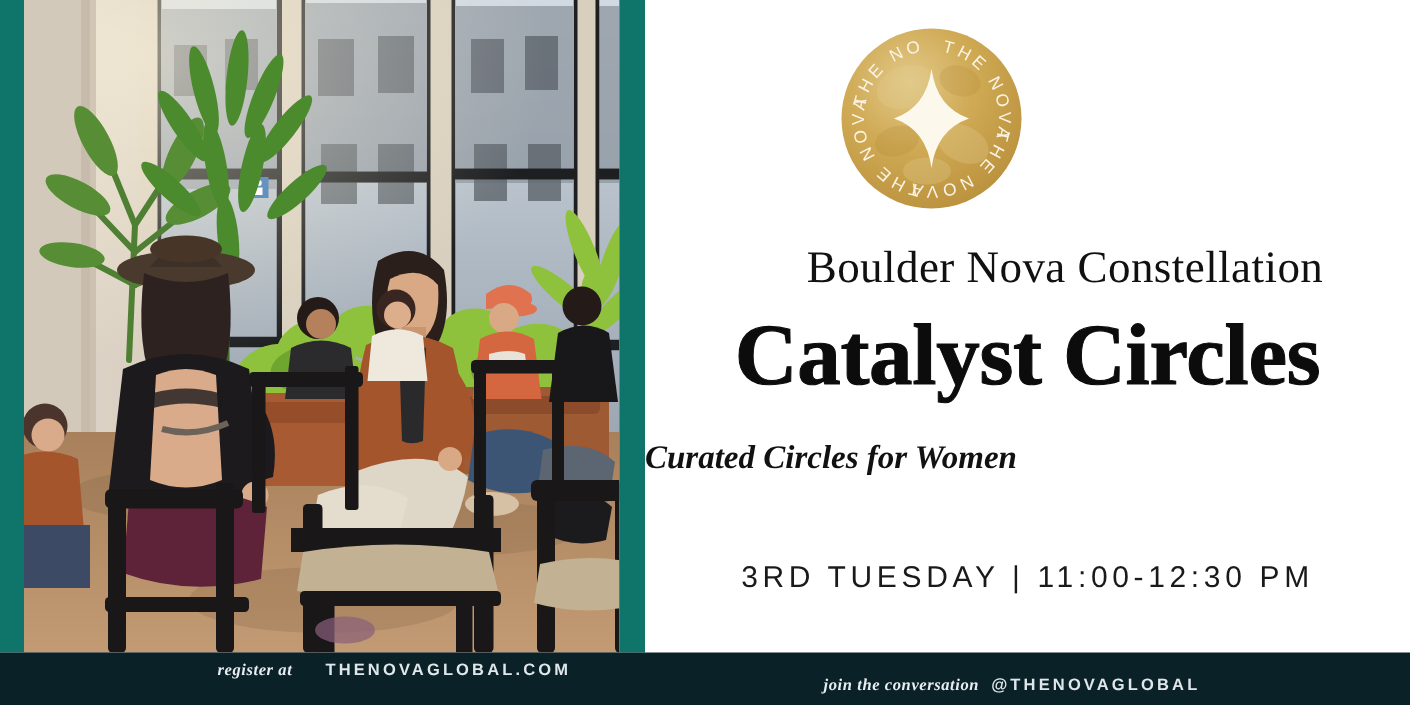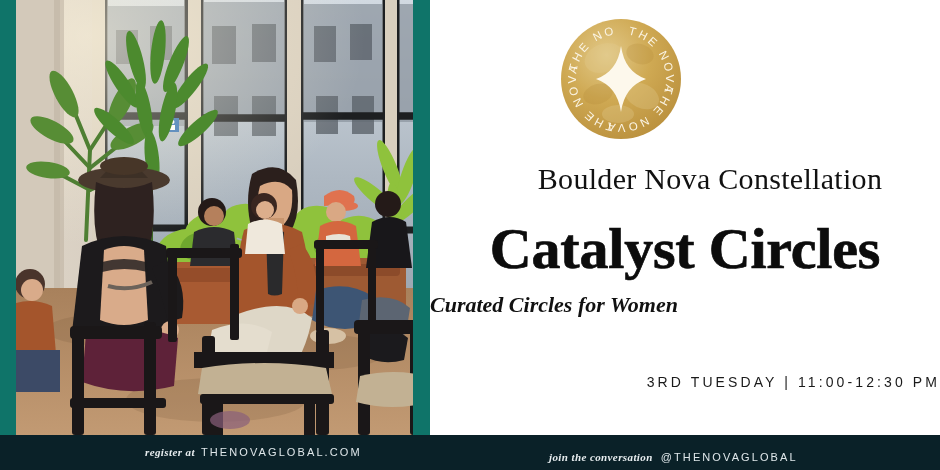--- a/index.html
+++ b/index.html
@@ -29,49 +29,49 @@
   .eyebrow{
     position:absolute;left:0;top:163px;width:560px;text-align:center;
     font-family:"Liberation Serif", serif;
     font-size:30px;font-weight:400;color:#111111;
     letter-spacing:0.3px;line-height:1.05;white-space:nowrap;
   }
   .headline{
     position:absolute;left:0;top:207px;width:510px;text-align:center;
     font-family:"Liberation Serif", serif;
     font-size:58px;font-weight:700;color:#0c0c0c;
-    letter-spacing:-0.2px;line-height:1.05;white-space:nowrap;margin-top:12px;
+    letter-spacing:-0.2px;line-height:1.05;white-space:nowrap;
     -webkit-text-stroke:0.7px #0c0c0c;
   }
   .subtitle{
     position:absolute;left:0;top:290px;width:510px;
     font-family:"Liberation Serif", serif;
     font-size:22px;font-weight:700;font-style:italic;color:#111111;
     line-height:1.33;
   }
   .subtitle span{display:block;white-space:nowrap;}
   .timeline{
-    position:absolute;left:0;top:374px;width:510px;text-align:right;
+    position:absolute;left:0;top:374px;width:510px;text-align:center;
     font-family:"Liberation Sans", sans-serif;
-    font-size:14px;font-weight:400;color:#1a1a1a;
+    font-size:20px;font-weight:400;color:#1a1a1a;
     letter-spacing:3.1px;white-space:nowrap;
   }
 
   
   .footer{position:absolute;left:0;top:435px;width:940px;height:35px;background:#0a2128;}
-  .f-left{position:absolute;left:145px;top:0;height:23px;display:flex;align-items:flex-end;gap:6px;}
+  .f-left{position:absolute;left:145px;top:0;height:23px;display:flex;align-items:center;gap:22px;}
   .f-right{position:absolute;left:549px;top:4px;height:35px;display:flex;align-items:center;gap:8px;}
   .f-script{
     font-family:"Liberation Serif", serif;
     font-size:11px;font-style:italic;font-weight:700;color:#e8eef0;
     letter-spacing:0.4px;white-space:nowrap;
   }
   .f-url{
     font-family:"Liberation Sans", sans-serif;
-    font-size:11px;font-weight:400;color:#dfe7ea;
+    font-size:11px;font-weight:700;color:#dfe7ea;
     letter-spacing:2.1px;white-space:nowrap;
   }
 </style>
 </head>
 <body>
 
 <div class="banner">
 
   <div class="rail-left"></div>
 

